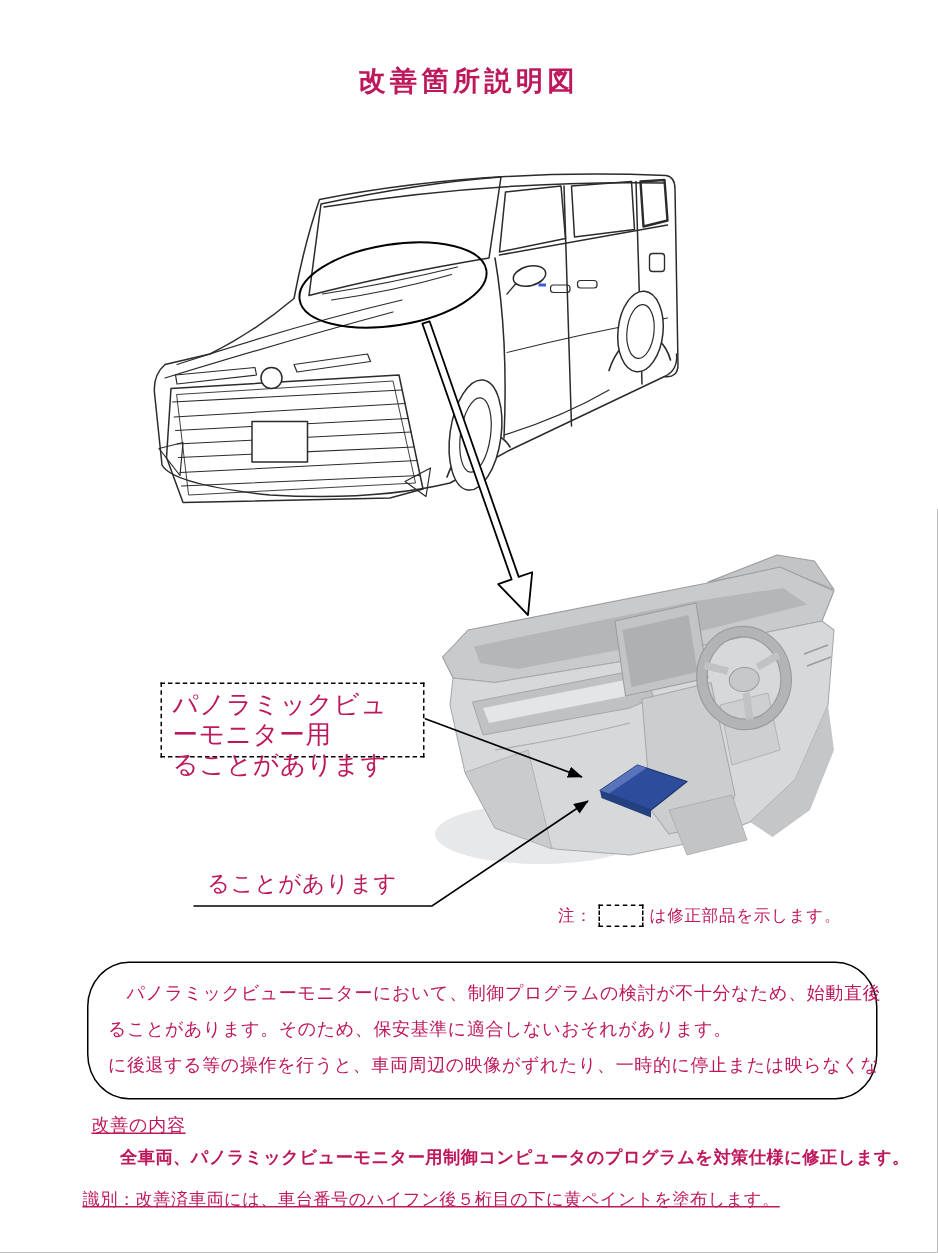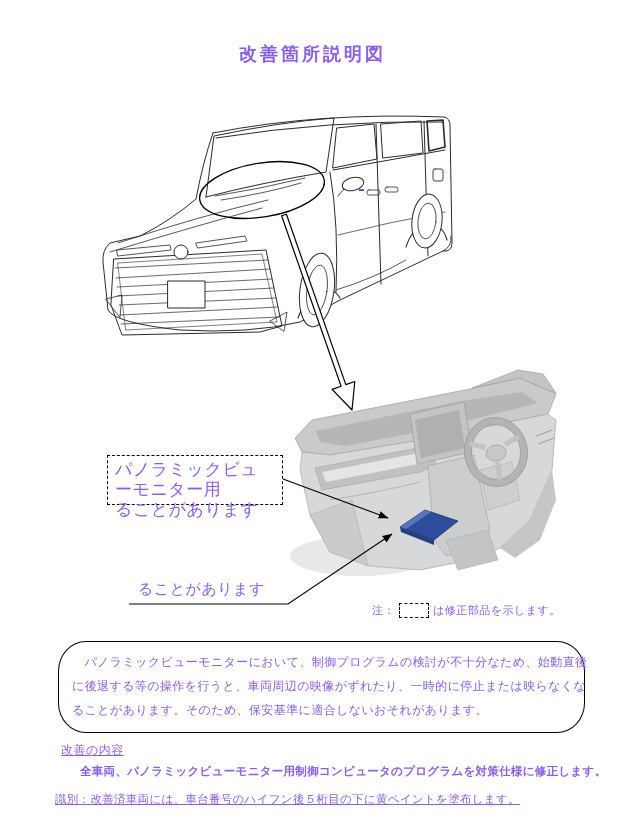--- a/index.html
+++ b/index.html
@@ -2,21 +2,21 @@
 <html><head>
 <meta charset="utf-8">
 <style>
   html,body{margin:0;padding:0;background:#888;}
   .page{
     position:relative;
     width:625px;height:835px;
     margin:0 auto;
     background:#ffffff;
     font-family:"Liberation Sans","DejaVu Sans",sans-serif;
-    color:#8b5cf6;
+    color:#be185d;
     overflow:hidden;
   }
   .abs{position:absolute;}
   .page-title{
     top:42px;left:0;width:625px;
     text-align:center;
     font-size:18px;font-weight:bold;letter-spacing:3px;
   }
   .art{top:0;left:0;}
   .part-label-box{
@@ -213,22 +213,22 @@
   <div class="abs defect-label">ることがあります</div>
 
   <div class="abs legend-note">
     <span>注：</span>
     <span class="legend-dashed-box"></span>
     <span>は修正部品を示します。</span>
   </div>
 
   <div class="abs description-box">
     <div>　パノラミックビューモニターにおいて、制御プログラムの検討が不十分なため、始動直後</div>
+    <div>ることがあります。そのため、保安基準に適合しないおそれがあります。</div>
     <div>に後退する等の操作を行うと、車両周辺の映像がずれたり、一時的に停止または映らなくな</div>
-    <div>ることがあります。そのため、保安基準に適合しないおそれがあります。</div>
   </div>
 
   <div class="abs improvement-heading">改善の内容</div>
   <div class="abs improvement-body">全車両、パノラミックビューモニター用制御コンピュータのプログラムを対策仕様に修正します。</div>
 
   <div class="abs identification-note">識別：改善済車両には、車台番号のハイフン後５桁目の下に黄ペイントを塗布します。</div>
 
 </div>
 
 </body></html>

